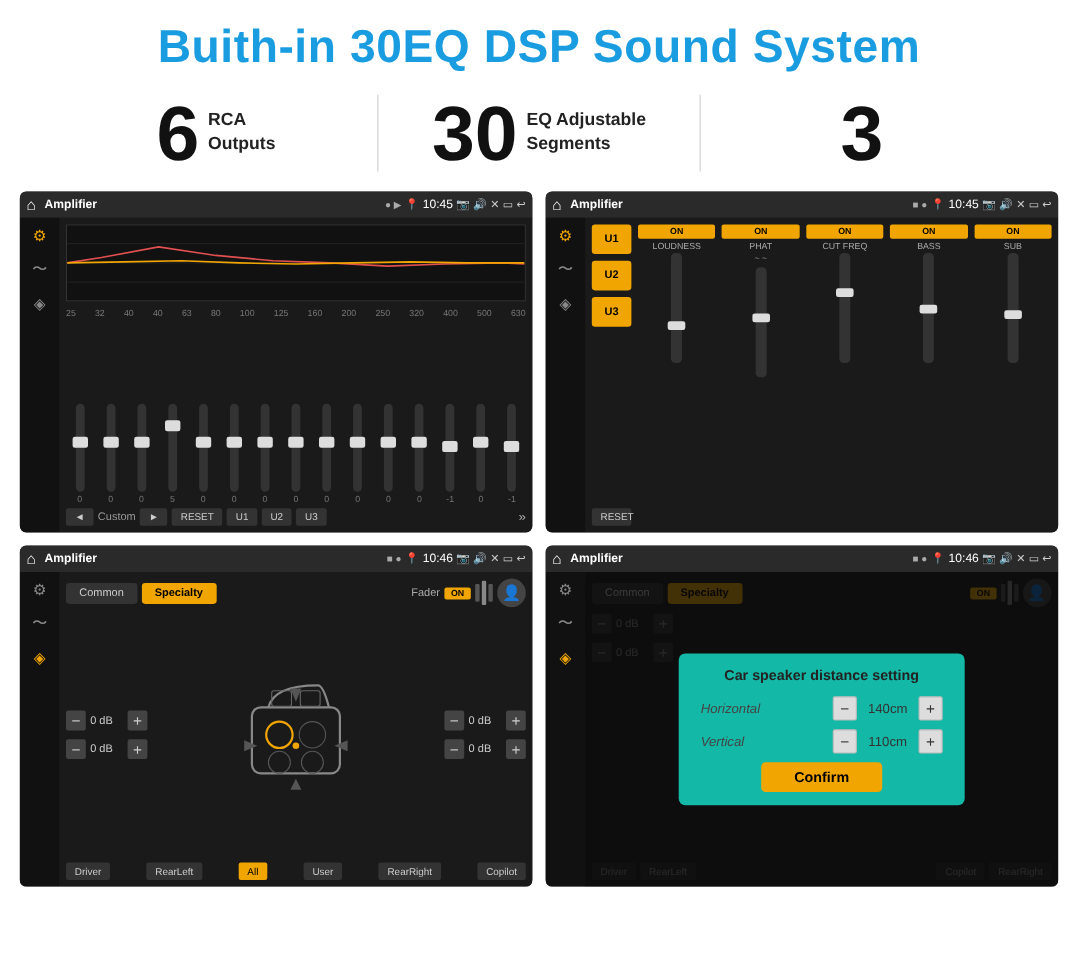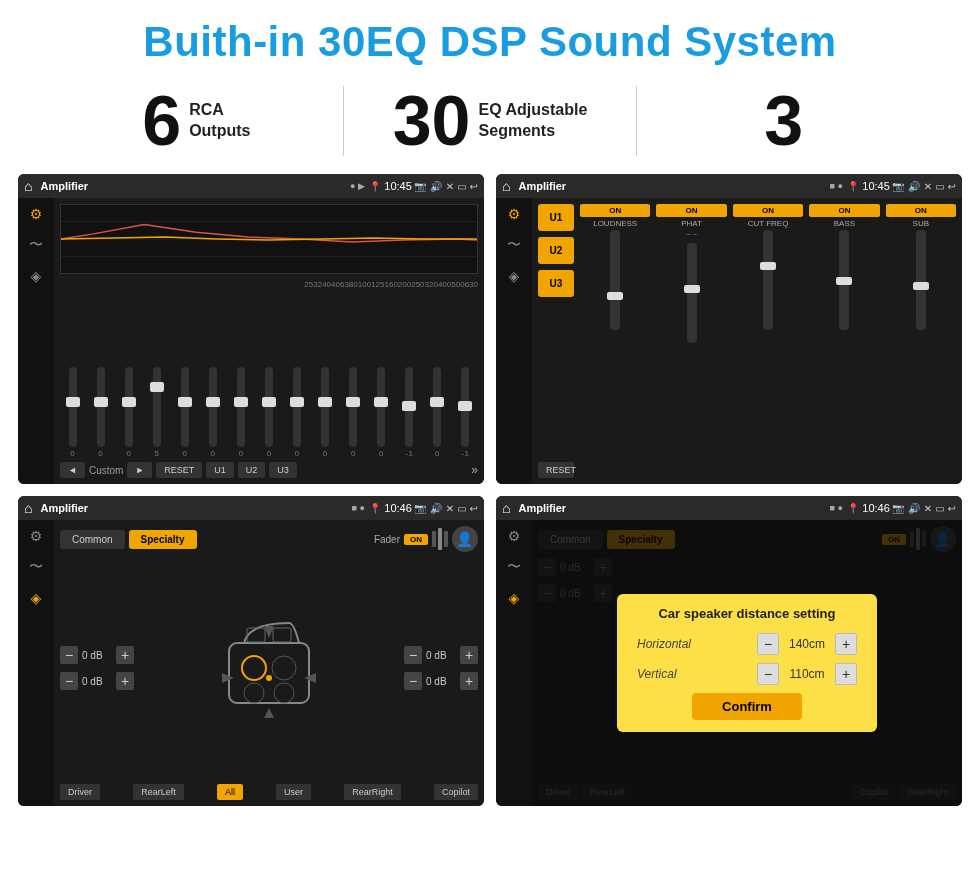--- a/index.html
+++ b/index.html
@@ -152,21 +152,21 @@
       overflow: hidden;
     }
 
     .eq-graph svg {
       width: 100%;
       height: 100%;
     }
 
     .eq-freq-labels {
       display: flex;
-      justify-content: flex-end;
+      justify-content: space-between;
       margin-bottom: 4px;
     }
 
     .eq-freq-labels span {
       color: #777;
       font-size: 8px;
     }
 
     .eq-sliders-row {
       display: flex;
@@ -467,21 +467,21 @@
       position: absolute;
       top: 0; left: 0; right: 0; bottom: 0;
       background: rgba(0,0,0,0.5);
       display: flex;
       align-items: center;
       justify-content: center;
       z-index: 10;
     }
 
     .dialog-box {
-      background: #fde047;
+      background: #14b8a6;
       border-radius: 6px;
       padding: 12px 20px;
       min-width: 260px;
     }
 
     .dialog-title {
       font-size: 13px;
       font-weight: bold;
       color: #222;
       margin-bottom: 12px;

